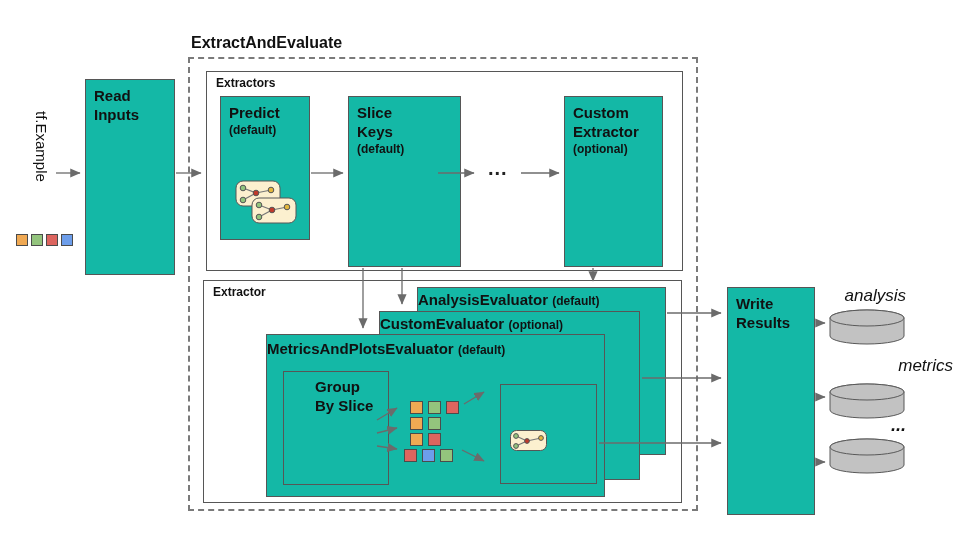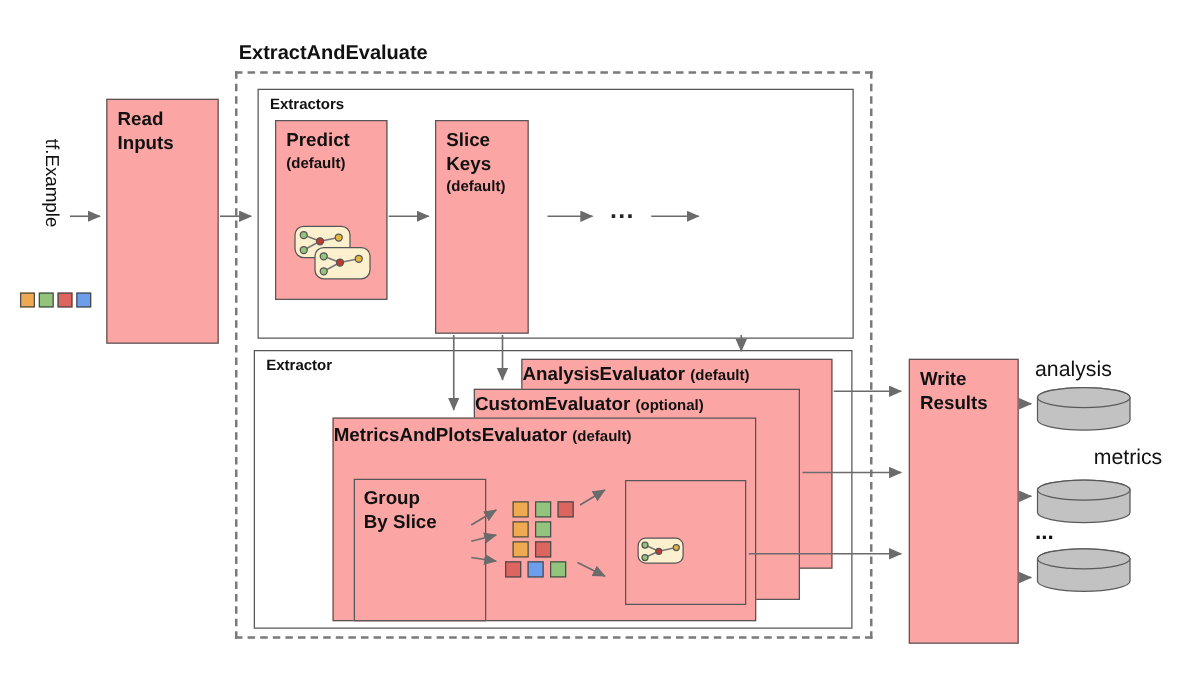--- a/index.html
+++ b/index.html
@@ -2,21 +2,21 @@
 <html><head>
 <meta charset="utf-8">
 <style>
   html,body{margin:0;padding:0;background:#fff;}
   .canvas{
     position:relative;width:960px;height:540px;background:#ffffff;overflow:hidden;
     font-family:"Liberation Sans", sans-serif;color:#111;
   }
   .abs{position:absolute;}
   .tanbox{
-    position:absolute;background:#fca5a5;border:1px solid #565656;box-sizing:border-box;
+    position:absolute;background:#14b8a6;border:1px solid #565656;box-sizing:border-box;
   }
   .container{
     position:absolute;border:1px solid #565656;box-sizing:border-box;background:transparent;
   }
   .dashed{
     position:absolute;border:2px dashed #7a7a7a;box-sizing:border-box;background:transparent;
   }
   .diagram-title{position:absolute;font-size:16px;font-weight:bold;}
   .container-label{position:absolute;left:9px;top:4px;font-size:12px;font-weight:bold;}
   .boxtitle{padding:7px 8px;font-size:15px;font-weight:bold;line-height:1.25;}
@@ -26,21 +26,21 @@
     position:absolute;font-size:15px;color:#111;white-space:nowrap;
     transform:rotate(90deg);transform-origin:0 0;
   }
   .sq-row{position:absolute;display:flex;}
   .sq{box-sizing:border-box;border:1px solid #4b4b4b;}
   .input-squares{gap:3px;}
   .input-squares .sq{width:12px;height:12px;}
   .slice-squares{gap:5px;}
   .slice-squares .sq{width:13px;height:13px;}
   .dots{position:absolute;font-size:20px;font-weight:bold;letter-spacing:1px;color:#222;}
-  .out-label{position:absolute;width:78px;text-align:left;font-size:17px;color:#111;}
+  .out-label{position:absolute;width:78px;text-align:right;font-size:17px;color:#111;font-style:italic;}
   .out-dots{font-size:18px;font-weight:bold;}
   svg.overlay{position:absolute;left:0;top:0;width:960px;height:540px;z-index:50;pointer-events:none;}
   svg .arrow{stroke:#6b6b6b;stroke-width:1.3;fill:none;}
   svg .glyphline{stroke:#777;stroke-width:1.2;}
 </style>
 </head>
 <body>
 
 <div class="canvas">
 
@@ -85,30 +85,37 @@
     <rect x="20" y="22" width="44" height="25" rx="7" fill="#FCF0CF" stroke="#565656"></rect>
     <line class="glyphline" x1="27" y1="29" x2="40" y2="34"></line>
     <line class="glyphline" x1="27" y1="41" x2="40" y2="34"></line>
     <line class="glyphline" x1="40" y1="34" x2="55" y2="31"></line>
     <circle cx="27" cy="29" r="2.8" stroke="#555" fill="#93C47D"></circle>
     <circle cx="27" cy="41" r="2.8" stroke="#555" fill="#93C47D"></circle>
     <circle cx="40" cy="34" r="2.8" stroke="#555" fill="#C0392B"></circle>
     <circle cx="55" cy="31" r="2.8" stroke="#555" fill="#E3B73D"></circle>
   </svg>
 
-  <div class="tanbox" style="left:348px;top:96px;width:75px;height:171px;">
+  <div class="tanbox" style="left:348px;top:96px;width:113px;height:171px;">
     <div class="boxtitle">
       <div>Slice</div>
       <div>Keys</div>
       <div class="qual">(default)</div>
     </div>
   </div>
 
   <div class="dots" style="left:488px;top:157px;">...</div>
 
+  <div class="tanbox" style="left:564px;top:96px;width:99px;height:171px;">
+    <div class="boxtitle">
+      <div>Custom</div>
+      <div>Extractor</div>
+      <div class="qual">(optional)</div>
+    </div>
+  </div>
 
   <div class="container" style="left:203px;top:280px;width:479px;height:223px;">
     <div class="container-label">Extractor</div>
   </div>
 
   <div class="tanbox" style="left:417px;top:287px;width:249px;height:168px;z-index:1;">
     <div class="eval-title">
       <span>AnalysisEvaluator</span>
       <span class="qual">(default)</span>
     </div>
@@ -119,21 +126,21 @@
       <span class="qual">(optional)</span>
     </div>
   </div>
   <div class="tanbox" style="left:266px;top:334px;width:339px;height:163px;z-index:3;">
     <div class="eval-title" style="padding-top:5px;">
       <span>MetricsAndPlotsEvaluator</span>
       <span class="qual">(default)</span>
     </div>
   </div>
 
-  <div class="tanbox" style="left:283px;top:383px;width:106px;height:114px;z-index:4;">
+  <div class="tanbox" style="left:283px;top:371px;width:106px;height:114px;z-index:4;padding-left:24px;">
     <div class="boxtitle" style="padding:6px 7px;">
       <div>Group</div>
       <div>By Slice</div>
     </div>
   </div>
 
   <div class="sq-row slice-squares" style="left:410px;top:401px;z-index:6;">
       <div class="sq" style="background: rgb(240, 169, 83);"></div>
       <div class="sq" style="background: rgb(147, 196, 125);"></div>
       <div class="sq" style="background: rgb(221, 101, 95);"></div>

